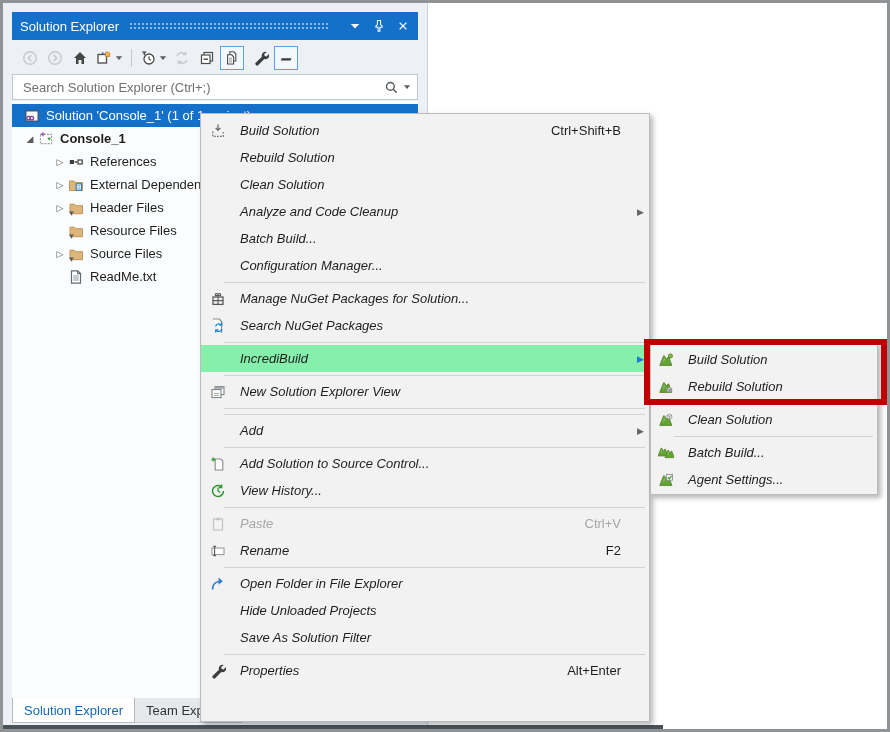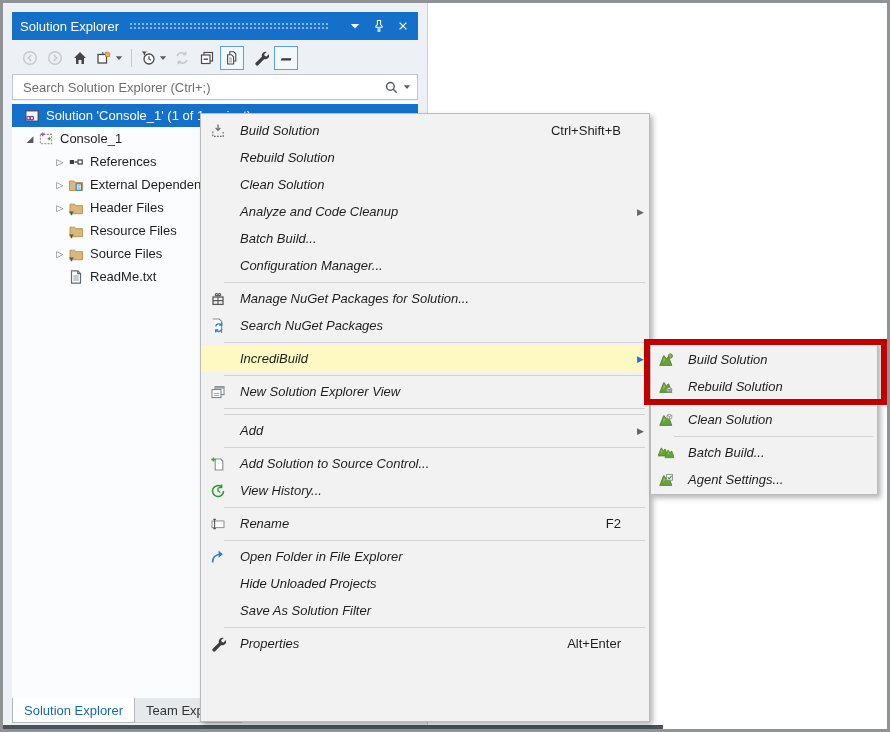--- a/index.html
+++ b/index.html
@@ -13,33 +13,33 @@
   .tbtn{width:24px;height:24px;display:flex;align-items:center;justify-content:center;margin-right:1px;box-sizing:border-box;}
   .tbtn.caretbtn{width:32px;}
   .tbtn.toggled{border:1px solid #5BA0E0;background:#F3F8FD;}
   .tsep{width:1px;height:18px;background:#C4C9CF;margin:0 5px;}
   .searchbox{position:absolute;left:9px;top:71px;width:406px;height:26px;background:#fff;border:1px solid #C0C6CC;box-sizing:border-box;display:flex;align-items:center;padding:0 6px 0 8px;}
   .searchbox input{flex:1;border:none;outline:none;font-size:13px;color:#444;font-family:"Liberation Sans",sans-serif;background:transparent;}
   .searchbox input::placeholder{color:#6F6F6F;opacity:1;}
   .tree{position:absolute;left:9px;top:98px;width:406px;height:597px;background:#FBFCFD;overflow:hidden;}
   .trow{height:23px;display:flex;align-items:center;font-size:13px;color:#1E1E1E;white-space:nowrap;}
   .trow.selected{background:#1470C8;color:#fff;}
-  .trow.bold .tlabel{font-weight:normal;}
+  .trow.bold .tlabel{font-weight:bold;}
   .texp{width:16px;text-align:center;font-size:9px;color:#595959;font-family:"DejaVu Sans",sans-serif;flex:0 0 16px;}
   .ticon{width:16px;height:16px;margin-right:6px;flex:0 0 16px;}
   .ind1{padding-left:12px;} .ind2{padding-left:10px;} .ind3{padding-left:40px;}
   .tabstrip{position:absolute;left:9px;top:695px;width:406px;height:26px;display:flex;align-items:flex-start;}
   .tab{height:25px;display:flex;align-items:center;padding:0 11px;font-size:13px;box-sizing:border-box;}
   .tab.active{background:#FFFFFF;border:1px solid #B5BABF;border-top:none;color:#1668B5;}
   .tab.inactive{background:#E6E9EC;border:1px solid #C8CCD0;border-top:none;border-left:none;color:#333;}
   .bottomstrip{position:absolute;left:0;top:722px;width:660px;height:4px;background:#47525B;z-index:2;}
   
   .menu{position:absolute;left:197px;top:110px;width:450px;height:609px;background:#F2F2F2;border:1px solid #BBBBBB;box-sizing:border-box;box-shadow:3px 3px 5px rgba(0,0,0,.28);z-index:10;display:flex;flex-direction:column;padding-top:3px;}
   .mi{height:27px;display:flex;align-items:center;padding:0 5px 0 9px;font-size:13px;color:#1E1E1E;flex:0 0 27px;box-sizing:border-box;}
-  .mi.hover{background:#fef9c3;}
+  .mi.hover{background:#86efac;}
   .mi.disabled .mi-label,.mi.disabled .mi-key{color:#A6A6A6;}
   .mi-ic{width:17px;height:16px;margin-right:13px;flex:0 0 17px;}
   .mi-label{flex:1;white-space:nowrap;font-style:italic;}
   .mi-key{margin-right:12px;color:#1E1E1E;}
   .mi-arrow{width:11px;text-align:right;font-size:9px;color:#666;font-family:"DejaVu Sans",sans-serif;}
   .mi-arrow.blue{color:#1B78D7;}
   .msep{height:6px;display:flex;align-items:center;flex:0 0 6px;}
   .msep::after{content:"";height:1px;background:#D2D2D2;flex:1;margin-left:23px;margin-right:4px;}
   
   .submenu{position:absolute;left:647px;top:339px;width:228px;height:153px;background:#F2F2F2;border:1px solid #BBBBBB;box-sizing:border-box;box-shadow:3px 3px 5px rgba(0,0,0,.28);z-index:11;display:flex;flex-direction:column;padding-top:3px;}
@@ -400,20 +400,31 @@
             <path d="M8 4.8V8l2.3 1.5" fill="none" stroke="#2E9732" stroke-width="1.3"></path>
           </svg>
       </span>
       <span class="mi-label">View History...</span>
       <span class="mi-key"></span>
         <span class="mi-arrow"></span>
     </div>
 
     <div class="msep"></div>
 
+    <div class="mi disabled">
+      <span class="mi-ic">
+        <svg width="16" height="16" viewBox="0 0 16 16">
+            <rect x="3.5" y="3" width="9" height="11" fill="none" stroke="#C4C4C4" stroke-width="1.2"></rect>
+            <rect x="6" y="1.8" width="4" height="2.4" fill="#C4C4C4"></rect>
+          </svg>
+      </span>
+      <span class="mi-label">Paste</span>
+      <span class="mi-key">Ctrl+V</span>
+      <span class="mi-arrow"></span>
+    </div>
     <div class="mi">
       <span class="mi-ic">
         <svg width="16" height="16" viewBox="0 0 16 16">
             <rect x="2" y="5" width="12" height="6.6" fill="#fff" stroke="#9A9A9A" stroke-width="1.1"></rect>
             <path d="M4.6 3.4v9.2" stroke="#5A5A5A" stroke-width="1.1"></path>
             <path d="M3.3 3.4h2.6M3.3 12.6h2.6" stroke="#5A5A5A" stroke-width="1.1"></path>
           </svg>
       </span>
       <span class="mi-label">Rename</span>
       <span class="mi-key">F2</span>

